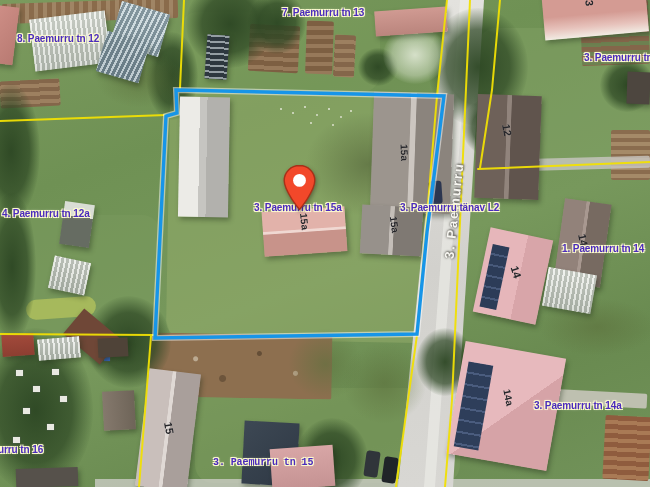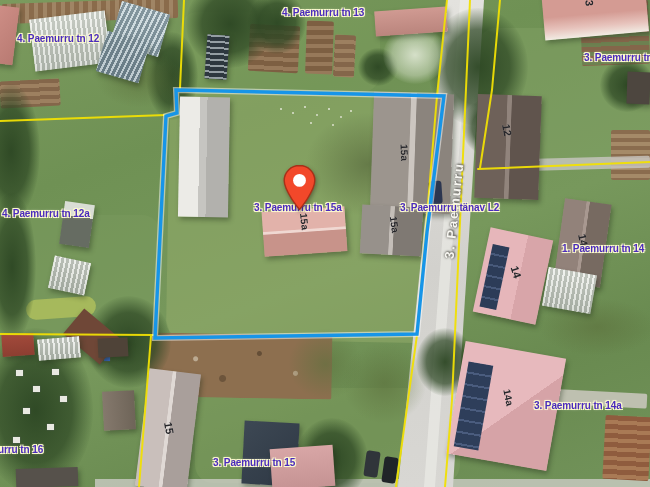--- a/index.html
+++ b/index.html
@@ -139,29 +139,29 @@
   <div class="bnum" style="left:396px;top:147px;font-size:10px;transform:rotate(88deg);">15a</div>
   <div class="bnum" style="left:386px;top:219px;font-size:10px;transform:rotate(82deg);">15a</div>
   <div class="bnum" style="left:296px;top:216px;font-size:10px;transform:rotate(84deg);">15a</div>
   <div class="bnum" style="left:510px;top:266px;transform:rotate(72deg);">14</div>
   <div class="bnum" style="left:577px;top:234px;transform:rotate(78deg);">14</div>
   <div class="bnum" style="left:500px;top:392px;font-size:10px;transform:rotate(78deg);">14a</div>
   <div class="bnum" style="left:163px;top:422px;transform:rotate(80deg);">15</div>
 
   <div class="street" style="left:387px;top:203px;width:134px;transform:rotate(-84deg);">3. Paemurru</div>
 
-  <div class="label" style="left:17px;top:33px;">4. Paemurru tn 12</div>
-  <div class="label" style="left:282px;top:7px;">4. Paemurru tn 13</div>
+  <div class="label" style="left:17px;top:33px;">8. Paemurru tn 12</div>
+  <div class="label" style="left:282px;top:7px;">7. Paemurru tn 13</div>
   <div class="label" style="left:584px;top:52px;">3. Paemurru tn</div>
   <div class="label" style="left:2px;top:208px;">4. Paemurru tn 12a</div>
   <div class="label" style="left:254px;top:202px;">3. Paemurru tn 15a</div>
   <div class="label" style="left:400px;top:202px;">3. Paemurru tänav L2</div>
   <div class="label" style="left:562px;top:243px;">1. Paemurru tn 14</div>
   <div class="label" style="left:534px;top:400px;">3. Paemurru tn 14a</div>
-  <div class="label" style="left:213px;top:457px;">3. Paemurru tn 15</div>
+  <div class="label" style="left:213px;top:457px;font-family:Liberation Mono, monospace;">3. Paemurru tn 15</div>
   <div class="label" style="left:-2px;top:444px;">urru tn 16</div>
 
   <div class="pin" style="left:281px;top:163px;width:37px;height:49px;">
     <svg width="37" height="49" viewBox="0 0 37 49">
       <path d="M18.5 2.5 C9.9 2.5 3.2 9.2 3.2 17.6 C3.2 28.2 18.5 46.5 18.5 46.5 C18.5 46.5 33.8 28.2 33.8 17.6 C33.8 9.2 27.1 2.5 18.5 2.5 Z" fill="#f2482a" stroke="#a83018" stroke-width="1.4"></path>
       <circle cx="18.5" cy="17.4" r="6.4" fill="#ffffff"></circle>
     </svg>
   </div>
 
 </div>

